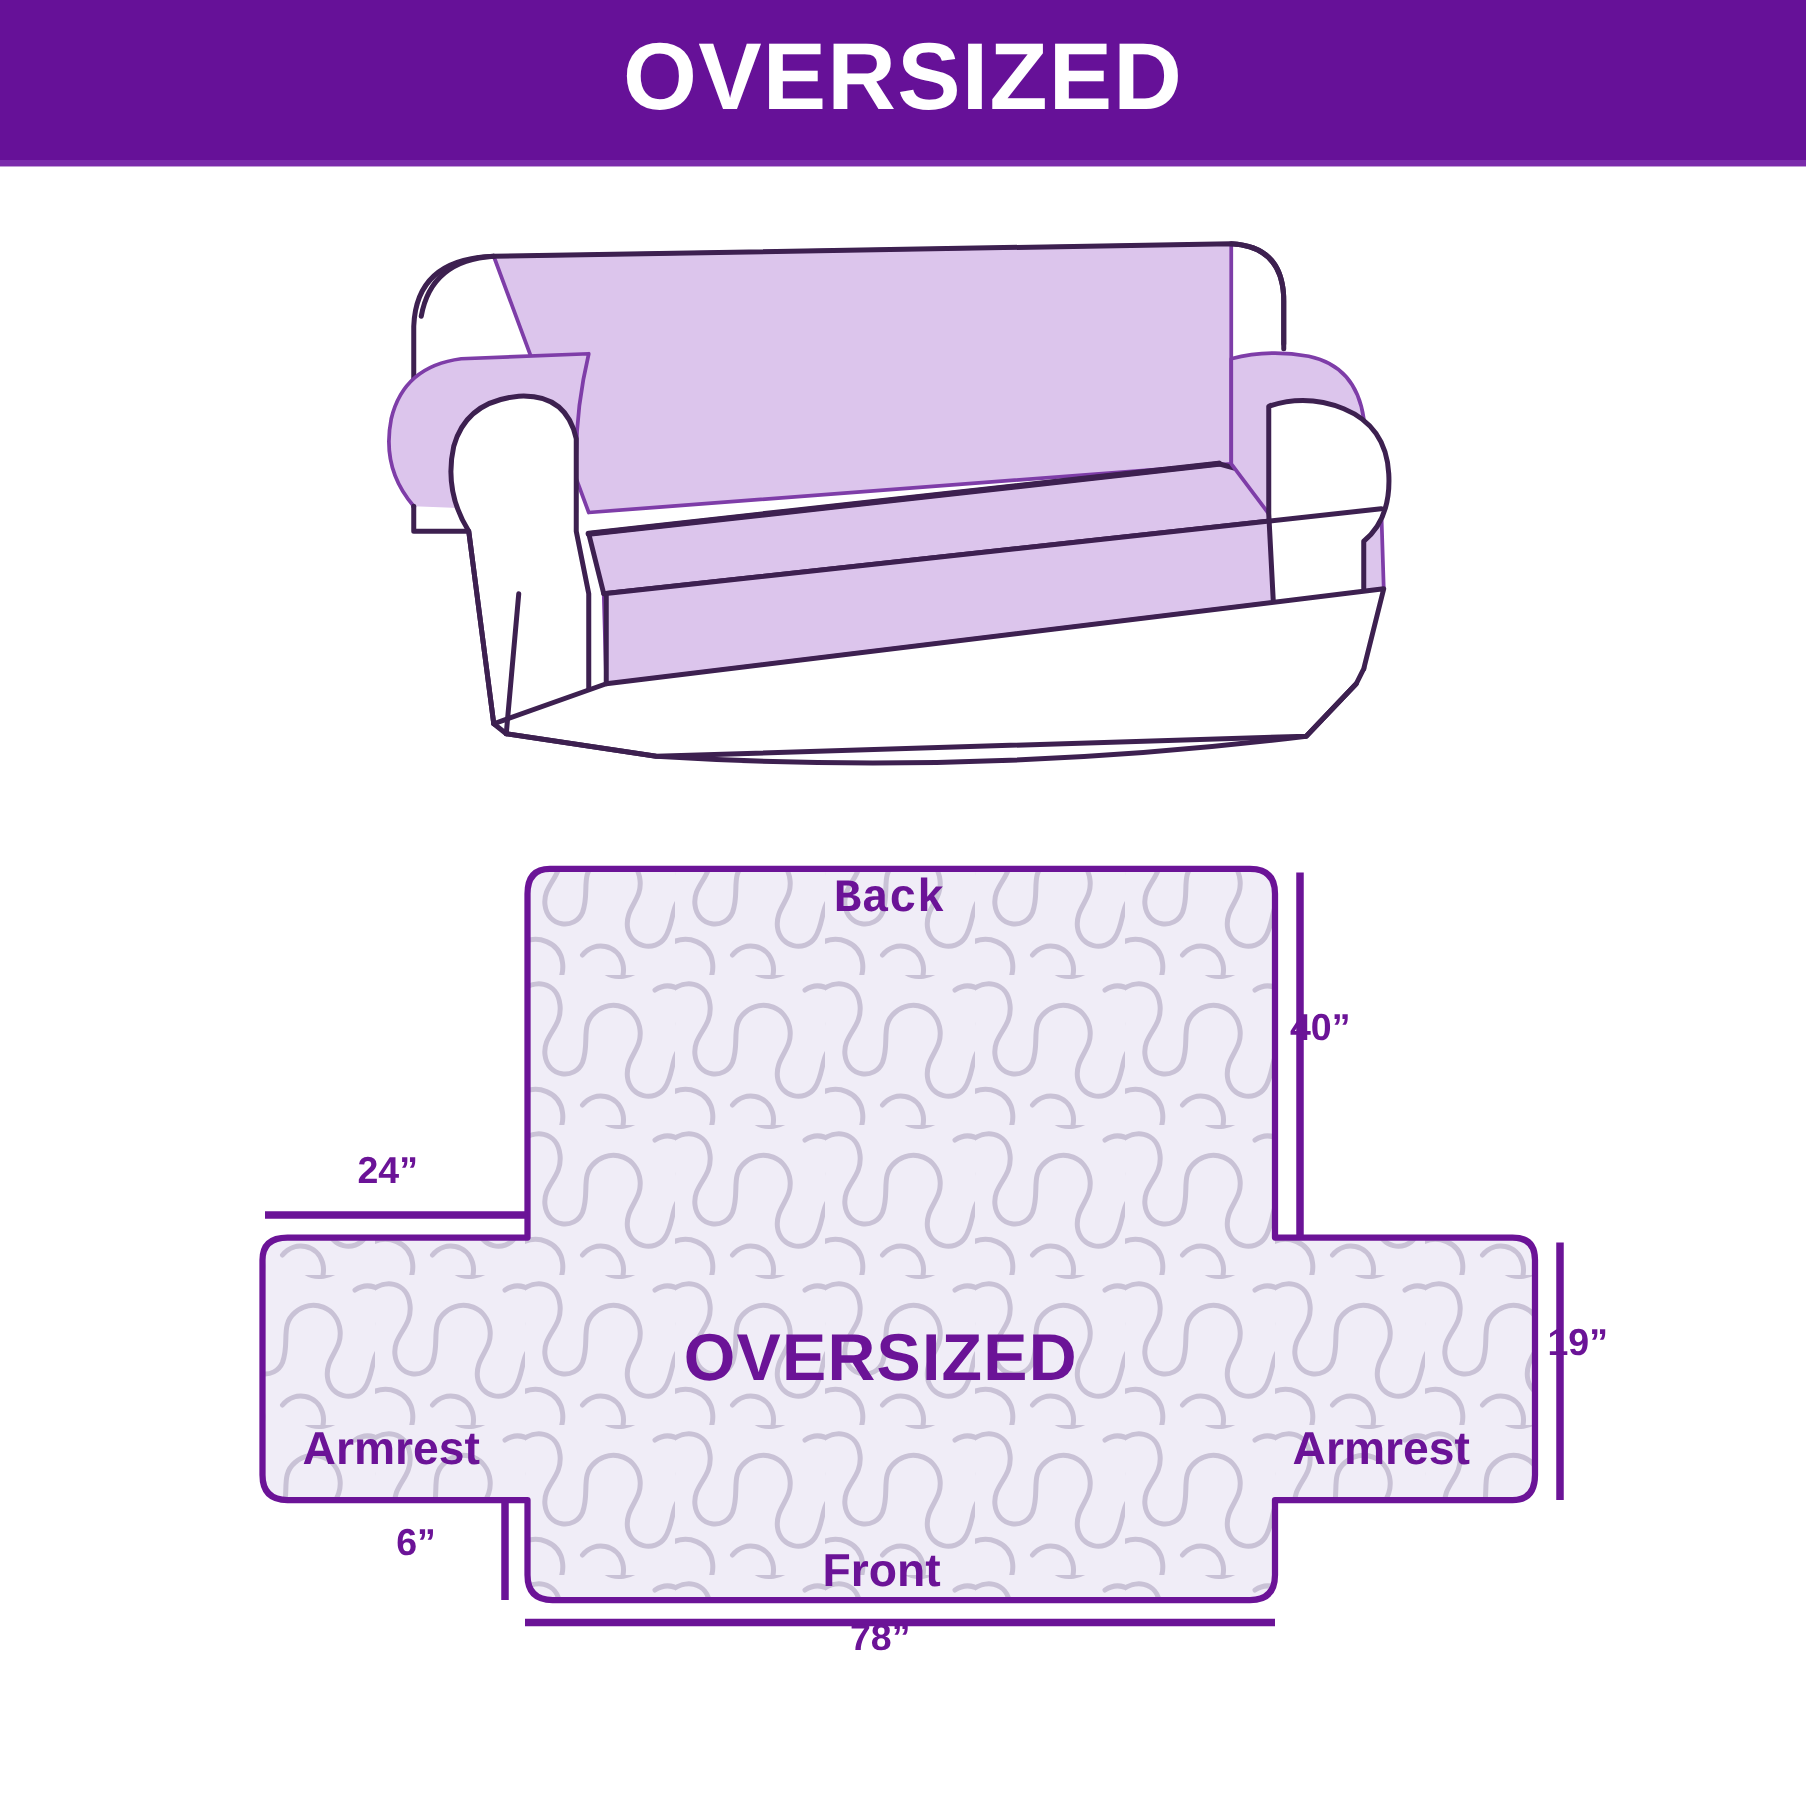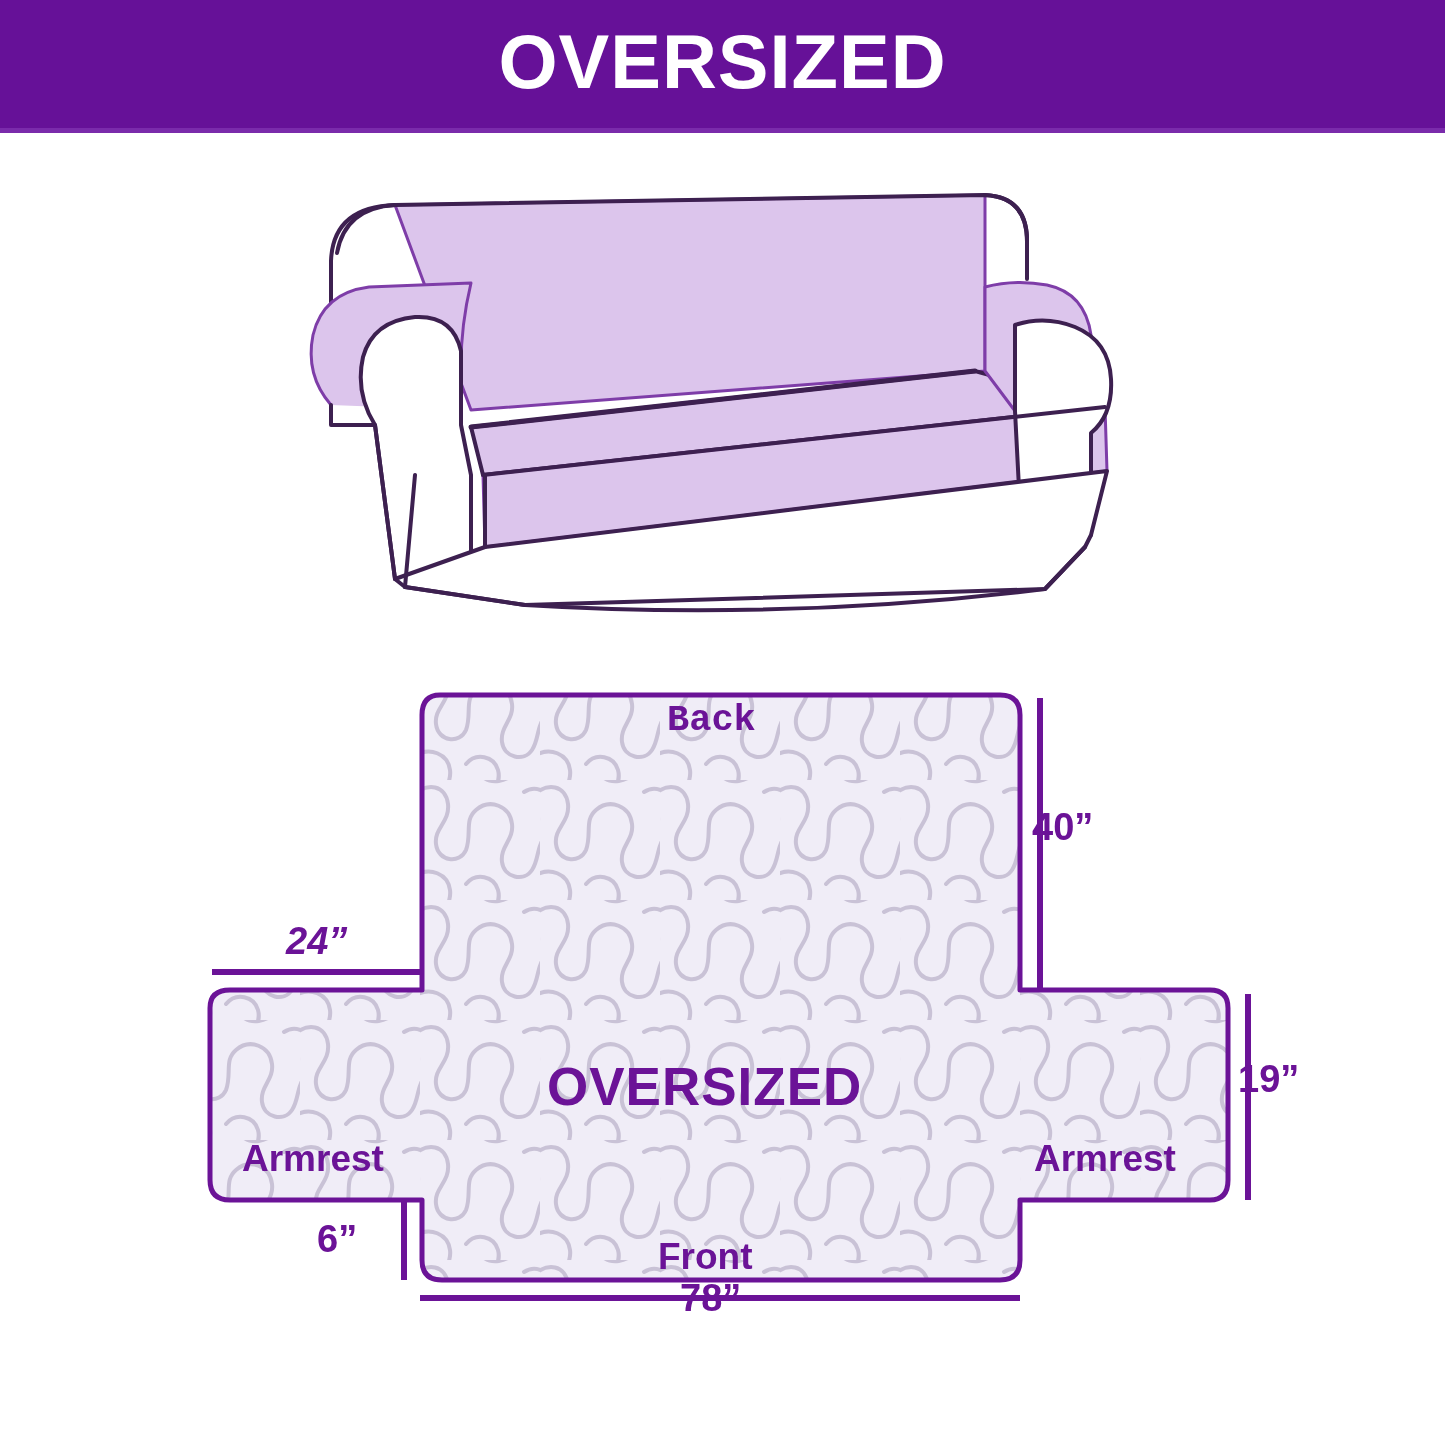--- a/index.html
+++ b/index.html
@@ -54,21 +54,21 @@
     top: 660px;
     width: 1120px;
     height: 680px;
   }
 
   .dim-label {
     position: absolute;
     color: #6b1397;
     font-family: "Liberation Sans", sans-serif;
     font-weight: bold;
-    font-size: 38px;
+    font-size: 30px;
     line-height: 1;
     white-space: nowrap;
   }
   .panel-label {
     position: absolute;
     color: #6b1397;
     font-family: "Liberation Sans", sans-serif;
     font-weight: bold;
     font-size: 37px;
     line-height: 1;
@@ -80,24 +80,24 @@
     font-family: "Liberation Sans", sans-serif;
     font-weight: bold;
     font-size: 53px;
     letter-spacing: 1px;
     line-height: 1;
     white-space: nowrap;
   }
 
   
   #label-40  { left: 852px; top: 148px; }
-  #label-24  { left: 106px; top: 262px; font-style: italic; }
+  #label-24  { left: 106px; top: 262px; }
   #label-23  { left: 1058px; top: 400px; }
   #label-13  { left: 137px; top: 560px; }
-  #label-78  { left: 500px; top: 619px; }
+  #label-78  { left: 500px; top: 636px; }
 
   #label-back        { left: 487px; top: 42px; font-family: Liberation Mono, monospace; }
   #label-front       { left: 478px; top: 578px; }
   #label-armrest-l   { left: 62px;  top: 480px; }
   #label-armrest-r   { left: 854px; top: 480px; }
   #center-label      { left: 367px; top: 400px; }
 </style>
 </head>
 <body>
 

